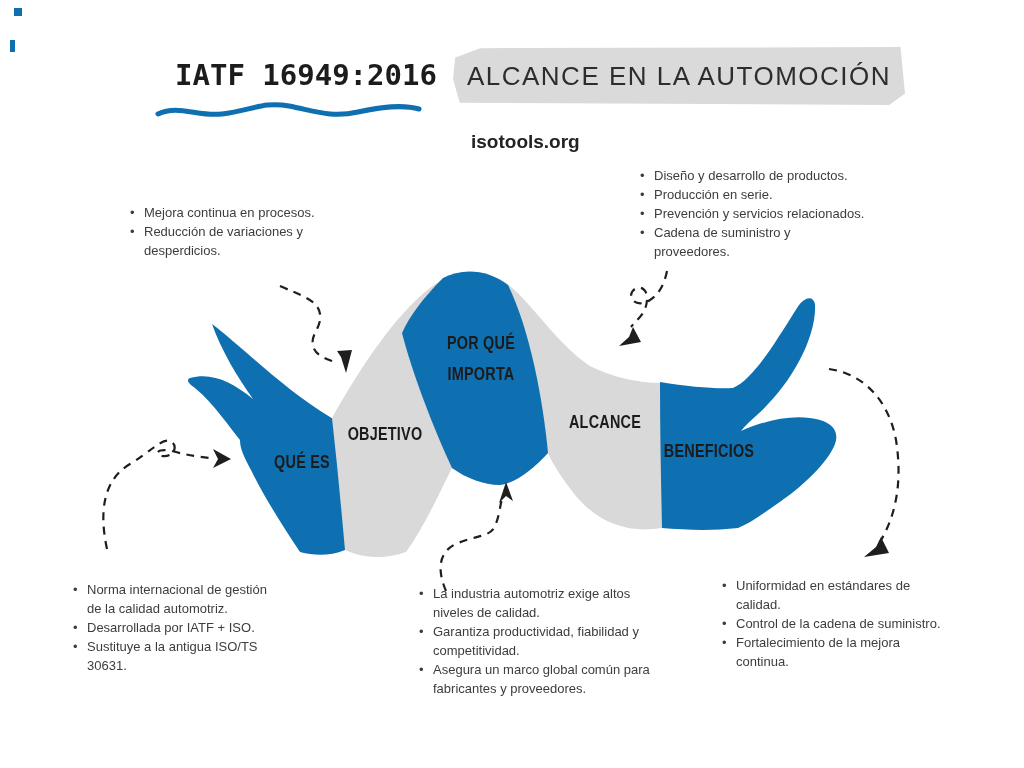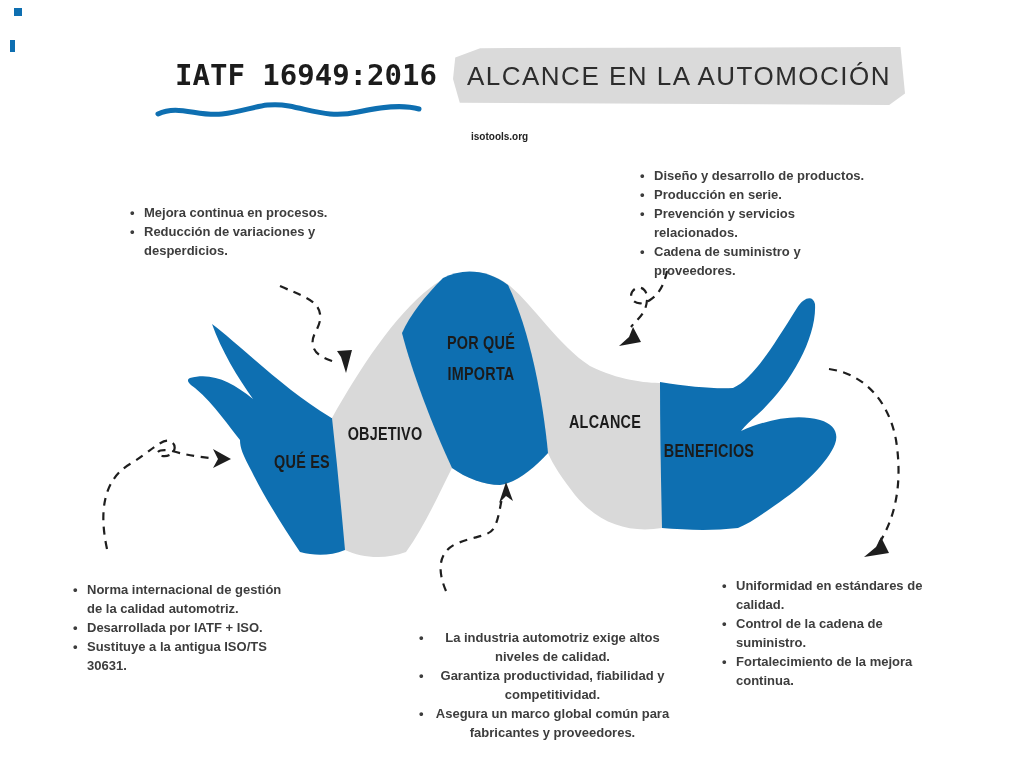--- a/index.html
+++ b/index.html
@@ -15,31 +15,31 @@
   }
   #banner{
     position:absolute;left:453px;top:47px;width:452px;height:58px;
     background:#dadada;display:flex;align-items:center;justify-content:center;
     clip-path:polygon(0.5% 18%,6% 2%,99% 0%,100% 80%,96.5% 100%,1.5% 96%,0% 55%);
   }
   #banner span{
     font-size:26px;font-weight:400;letter-spacing:1.5px;color:#2d2d2d;white-space:nowrap;
   }
   #site{
-    position:absolute;left:471px;top:131px;font-size:10px;font-weight:700;color:#222;text-align:center;
+    position:absolute;left:471px;top:131px;font-size:19px;font-weight:700;color:#222;text-align:center;
   }
   
   ul.blist{position:absolute;margin:0;padding:0;list-style:none;font-size:13px;line-height:19px;color:#3d3d3d;}
-  ul.blist li{position:relative;padding-left:16px;font-weight:bold;}
+  ul.blist li{position:relative;padding-left:16px;}
   ul.blist li::before{content:"\2022";position:absolute;left:2px;top:0;color:#3d3d3d;}
   ul.blist li span{white-space:pre-line;}
   #list-objetivo      {left:128px;top:203px;width:215px;}
   #list-alcance       {left:638px;top:166px;width:235px;}
   #list-que-es        {left:71px; top:580px;width:230px;}
-  #list-por-que       {left:417px;top:628px;width:255px;text-align:center;}
+  #list-por-que       {left:417px;top:584px;width:255px;}
   #list-beneficios    {left:720px;top:576px;width:230px;}
   
   .rlbl{
     position:absolute;font-weight:700;font-size:18px;color:#1b1b1b;
     transform:translate(-50%,-50%) scaleX(0.8);transform-origin:center;
     white-space:nowrap;letter-spacing:0.3px;
   }
   #lbl-que-es    {left:302px;top:462px;}
   #lbl-objetivo  {left:385px;top:434px;}
   #lbl-por-que   {left:481px;top:359px;white-space:normal;width:100px;text-align:center;line-height:1.72;}

